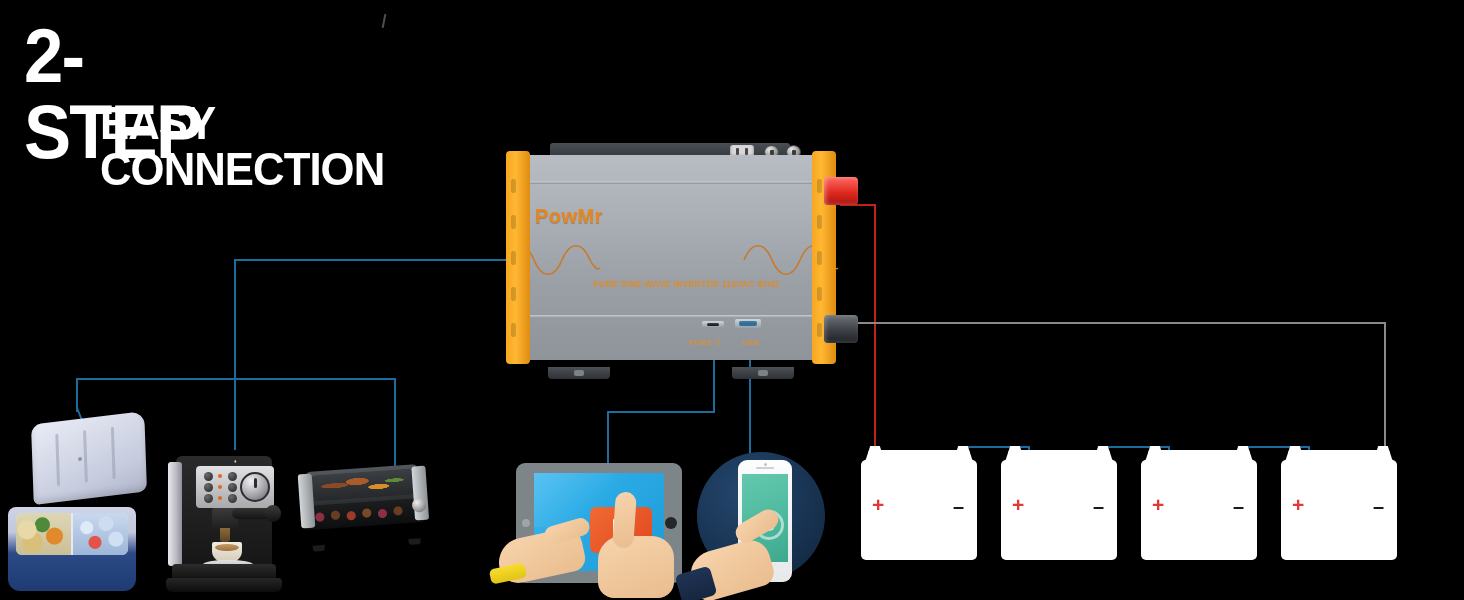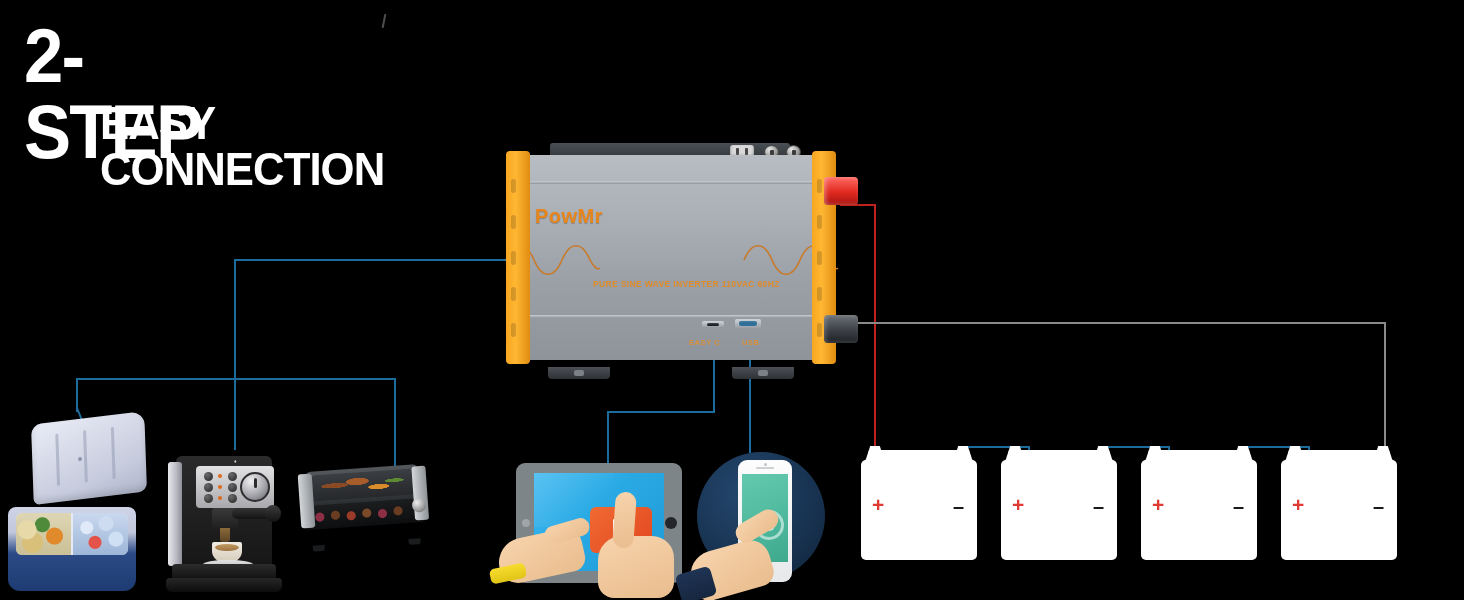--- a/index.html
+++ b/index.html
@@ -351,21 +351,21 @@
         <path d="M2,17 C10,-2 22,-2 30,17 C38,36 50,36 58,17 C66,-2 78,-2 86,17 C90,25 94,27 96,25" fill="none" stroke="#c9792a" stroke-width="1.6"></path>
       </svg>
       <svg class="sinewave r" viewBox="0 0 98 34">
         <path d="M2,17 C10,-2 22,-2 30,17 C38,36 50,36 58,17 C66,-2 78,-2 86,17 C90,25 94,27 96,25" fill="none" stroke="#c9792a" stroke-width="1.6"></path>
       </svg>
 
       <div class="port" style="left:200px; top:166px;">
         <div class="plate" style="left:-4px; top:0; width:22px; height:6px;"></div>
         <div class="hole" style="left:1px; top:2px; width:12px; height:3px;"></div>
       </div>
-      <div class="port-label" style="left:183px; top:183px;">EASY C</div>
+      <div class="port-label" style="left:183px; top:183px;">PURE C</div>
 
       <div class="port" style="left:234px; top:164px;">
         <div class="plate" style="left:-5px; top:0; width:26px; height:9px;"></div>
         <div class="hole" style="left:-1px; top:2px; width:18px; height:5px; background:#2f6f9a;"></div>
       </div>
       <div class="port-label" style="left:236px; top:183px;">USB</div>
     </div>
 
     <div class="inv-side left">
       <div class="vent" style="top:28px;"></div>

